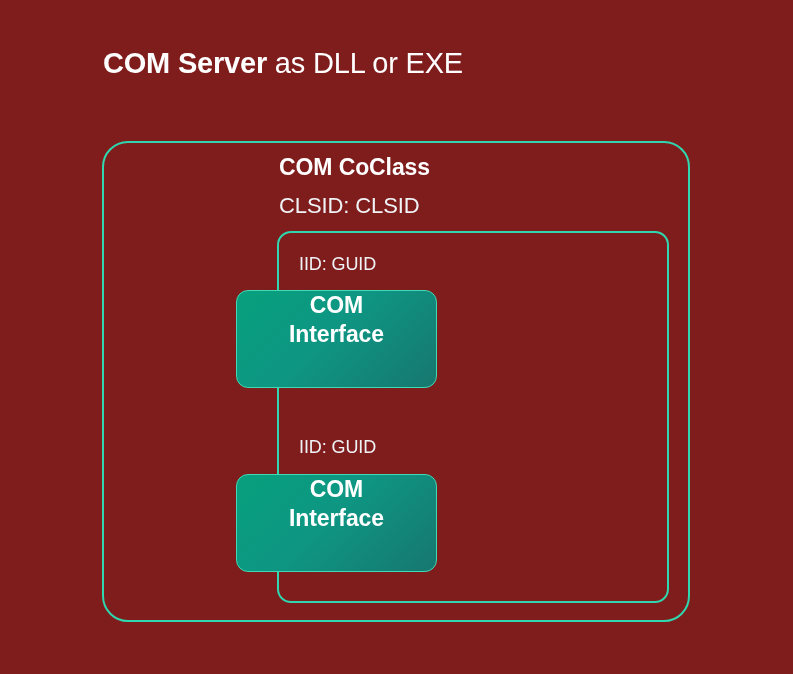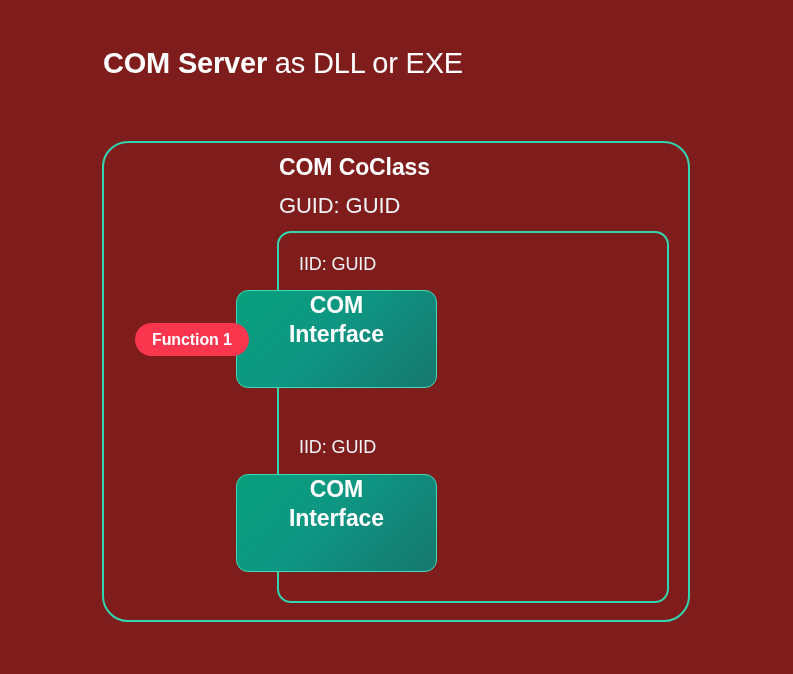--- a/index.html
+++ b/index.html
@@ -157,32 +157,31 @@
 <body>
 
 <div id="canvas">
 
   <div class="heading">
     <div class="title-line"><span class="title-strong">COM Server</span><span class="title-rest"> as DLL or EXE</span></div>
   </div>
 
   <div class="coclass-box"></div>
   <div class="coclass-title">COM CoClass</div>
-  <div class="coclass-sub">GUID: GUID</div>
+  <div class="coclass-sub">CLSID: CLSID</div>
 
   <div class="interfaces-box"></div>
 
   <div class="iid-label iid-1">IID: GUID</div>
   <div class="iid-label iid-2">IID: GUID</div>
 
   <div class="iface-card iface-1">
     <div class="iface-text">COM</div>
     <div class="iface-text">Interface</div>
   </div>
 
   <div class="iface-card iface-2">
     <div class="iface-text">COM</div>
     <div class="iface-text">Interface</div>
   </div>
 
-  <div class="fn-pill fn-1">Function 1</div>
 
 </div>
 
 </body></html>

